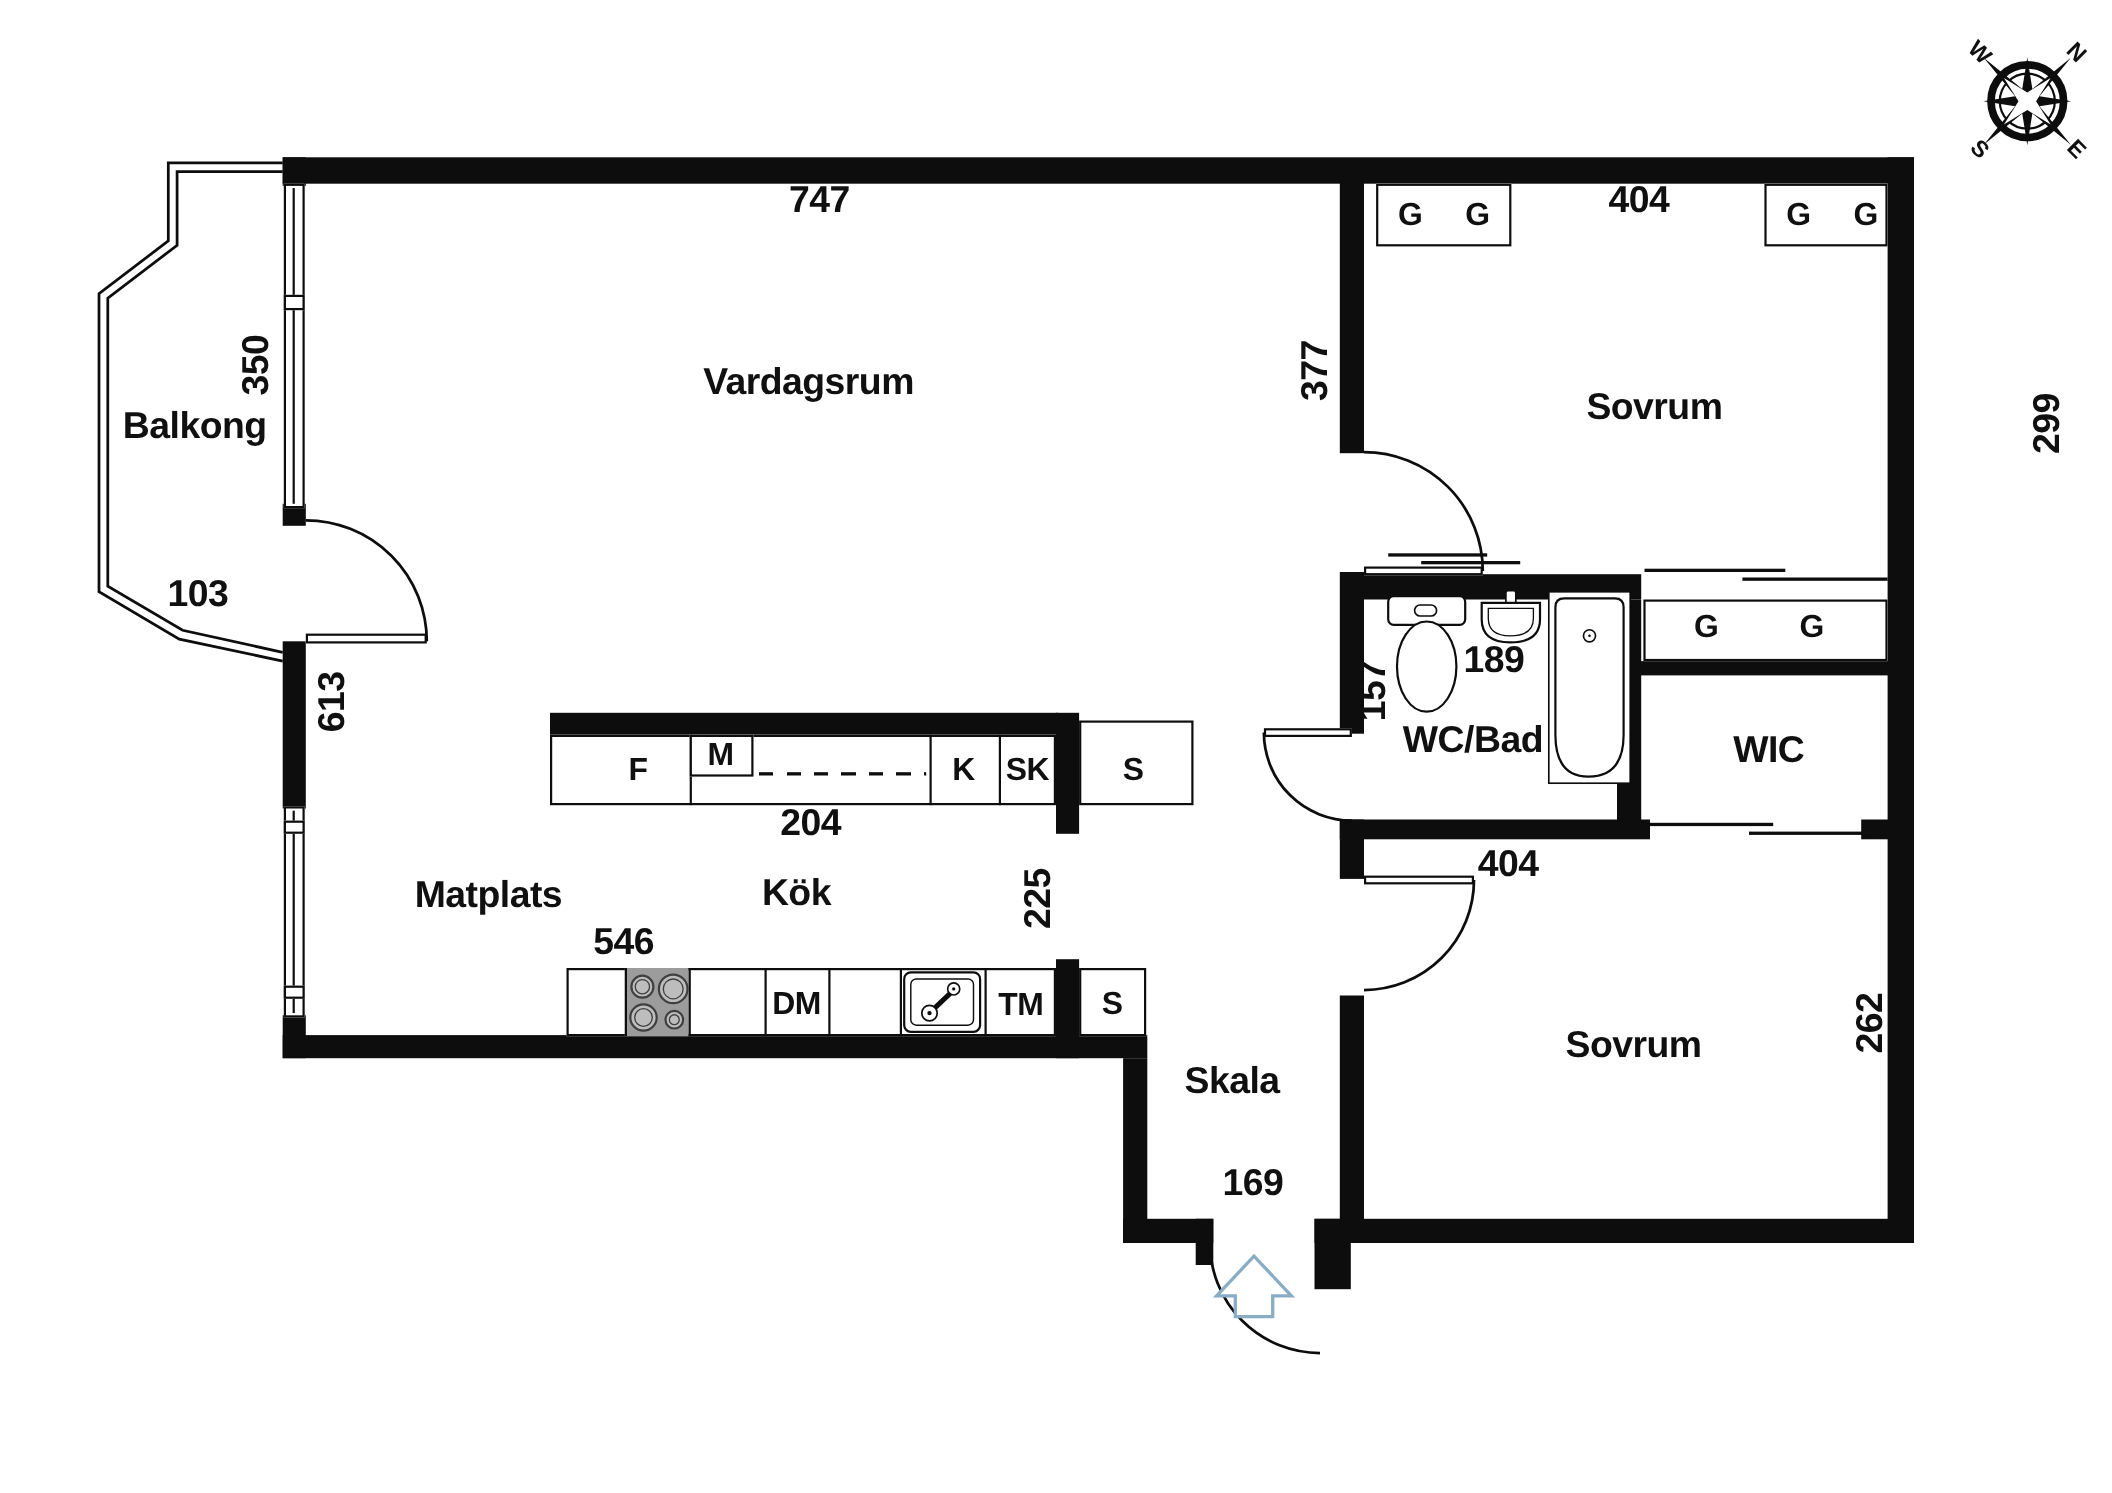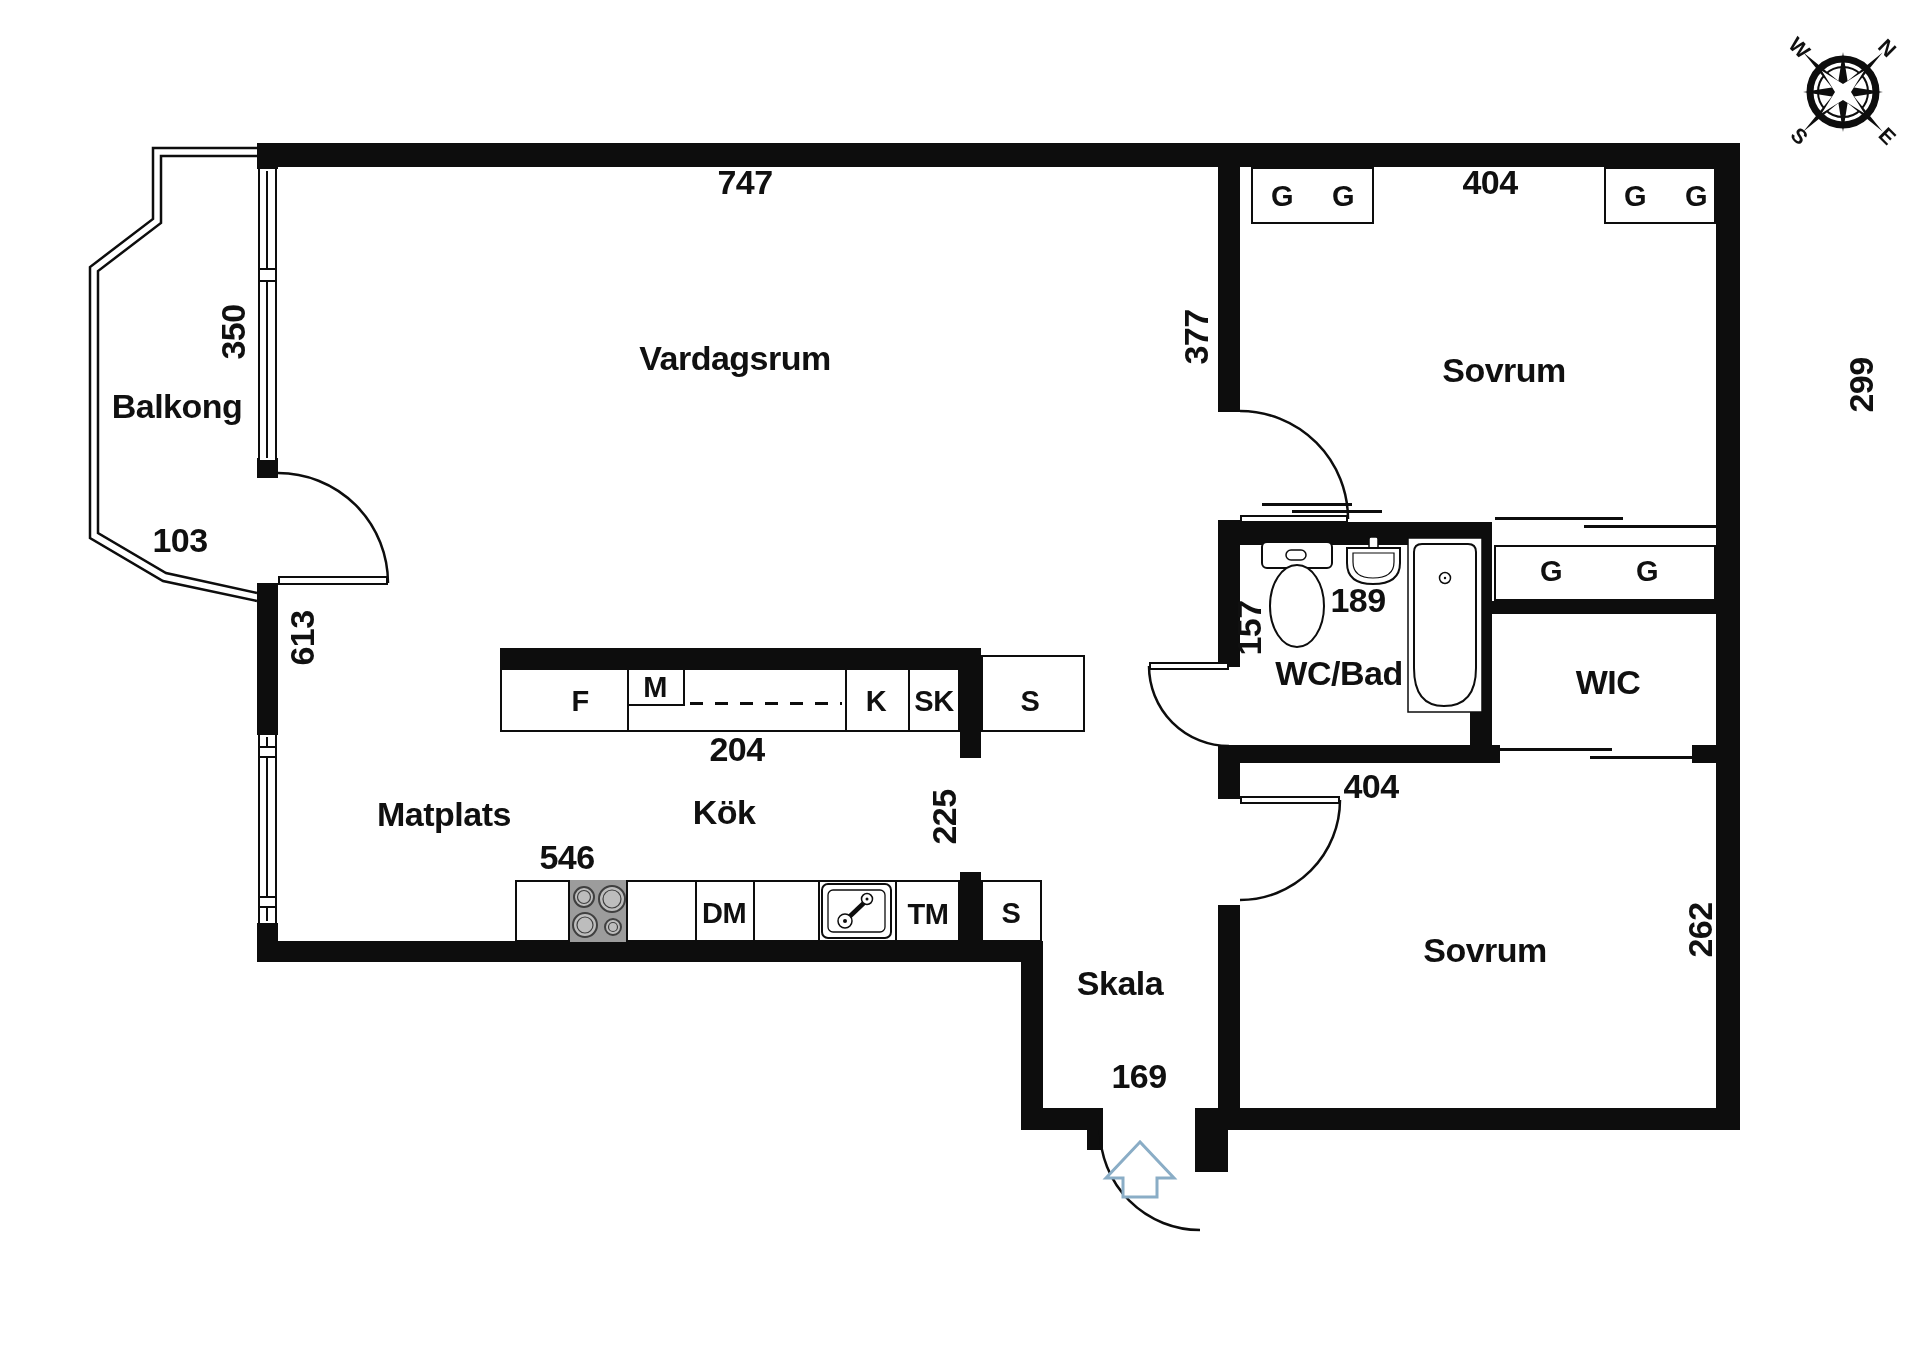--- a/index.html
+++ b/index.html
@@ -151,25 +151,25 @@
 
     <g transform="translate(1843,92)">
       <circle r="33" fill="none" stroke="#0d0d0d" stroke-width="7"></circle>
       <circle r="25" fill="none" stroke="#0d0d0d" stroke-width="2"></circle>
       <polygon fill="#0d0d0d" points="40,0 11.1,4.6 39.6,39.6 4.6,11.1 0,40 -4.6,11.1 -39.6,39.6 -11.1,4.6 -40,0 -11.1,-4.6 -39.6,-39.6 -4.6,-11.1 0,-40 4.6,-11.1 39.6,-39.6 11.1,-4.6"></polygon>
       <polygon fill="#ffffff" points="21.2,-21.2 8,0 21.2,21.2 0,8 -21.2,21.2 -8,0 -21.2,-21.2 0,-8"></polygon>
       <circle r="3" fill="#ffffff"></circle>
     </g>
   </svg>
 
-  <div class="lbl room" style="left:177px;top:406px">Balkong</div>
+  <div class="lbl room" style="left:177px;top:388px">Balkong</div>
   <div class="lbl dim v" style="left:233px;top:332px">350</div>
   <div class="lbl dim" style="left:180px;top:540px">103</div>
 
-  <div class="lbl room" style="left:735px;top:358px">Vardagsrum</div>
+  <div class="lbl room" style="left:735px;top:348px">Vardagsrum</div>
   <div class="lbl dim" style="left:745px;top:182px">747</div>
   <div class="lbl dim v" style="left:302px;top:638px">613</div>
   <div class="lbl dim v" style="left:1196px;top:337px">377</div>
 
   <div class="lbl room" style="left:444px;top:814px">Matplats</div>
   <div class="lbl dim" style="left:567px;top:857px">546</div>
   <div class="lbl room" style="left:724px;top:812px">Kök</div>
   <div class="lbl dim" style="left:737px;top:749px">204</div>
   <div class="lbl dim v" style="left:944px;top:817px">225</div>
 

